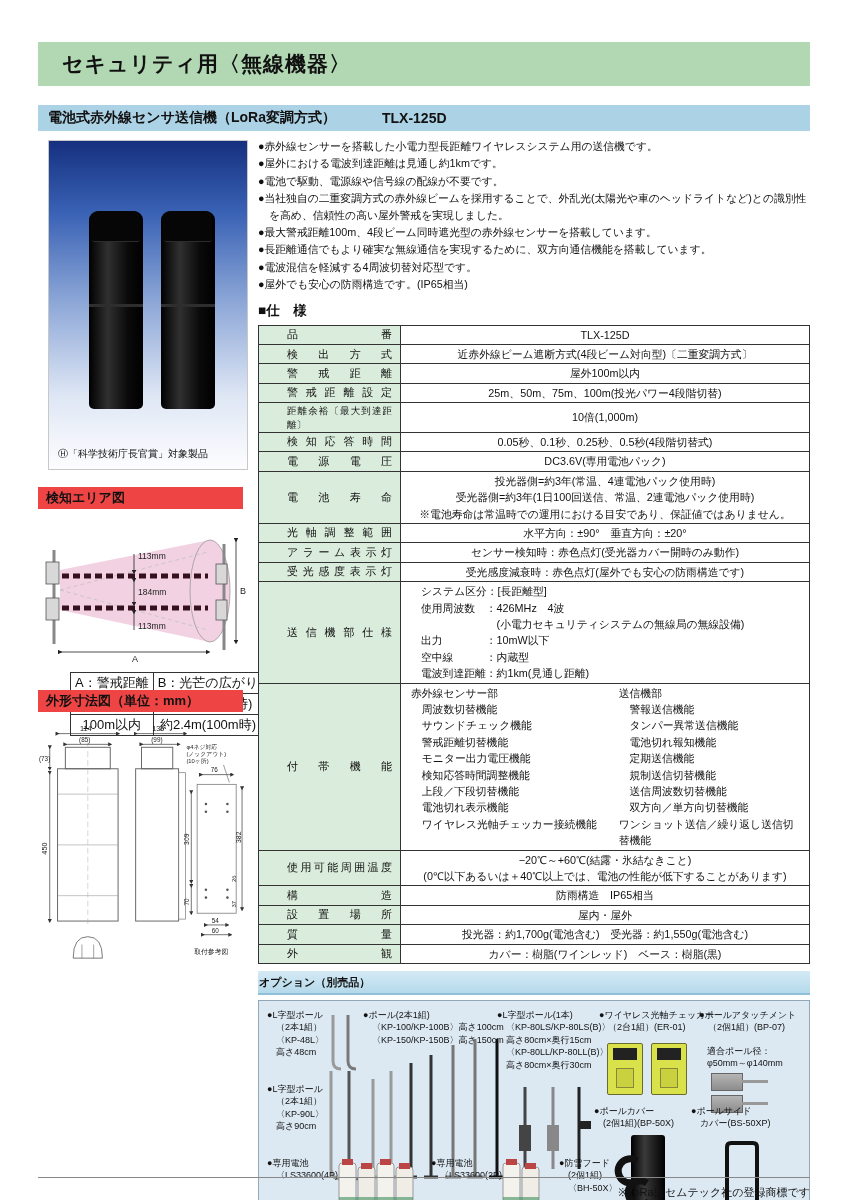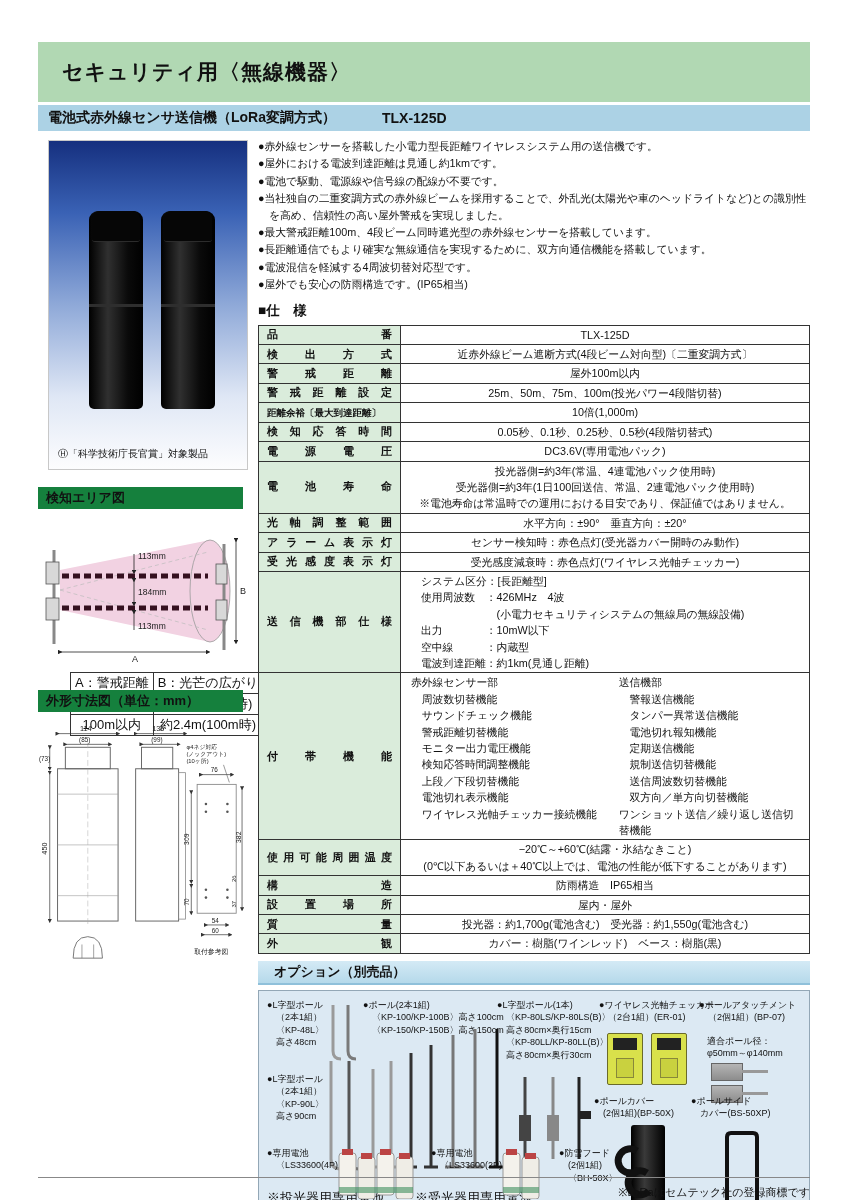--- a/index.html
+++ b/index.html
@@ -1,62 +1,62 @@
 <!DOCTYPE html>
 <html><head>
 <meta charset="utf-8">
 <style>
   html,body{margin:0;padding:0;}
   body{width:848px;height:1200px;background:#ffffff;font-family:"Liberation Sans",sans-serif;color:#111;position:relative;overflow:hidden;}
   .abs{position:absolute;}
 
   
-  .banner{left:38px;top:42px;width:772px;height:60px;background:#b1d8b3;display:flex;align-items:center;padding-left:24px;box-sizing:border-box;font-size:21px;font-weight:bold;letter-spacing:1px;}
+  .banner{left:38px;top:42px;width:772px;height:44px;background:#b1d8b3;display:flex;align-items:center;padding-left:24px;box-sizing:border-box;font-size:21px;font-weight:bold;letter-spacing:1px;}
 
   
   .prodbar{left:38px;top:105px;width:772px;height:26px;background:#acd2e5;display:flex;align-items:center;padding-left:10px;box-sizing:border-box;font-size:14px;font-weight:bold;}
   .prodbar .model{margin-left:46px;}
 
   
   .photo{left:48px;top:140px;width:200px;height:330px;border:1px solid #c8c8c8;box-sizing:border-box;background:linear-gradient(180deg,#16307f 0%,#3a62b5 22%,#8fa9d8 50%,#dfe7f5 78%,#fdfdfe 100%);overflow:hidden;}
   .cyl{position:absolute;bottom:60px;width:54px;height:198px;background:linear-gradient(90deg,#000 0%,#303030 35%,#0a0a0a 72%,#000 100%);border-radius:9px 9px 5px 5px;}
   .cyl::before{content:"";position:absolute;top:0;left:3px;right:3px;height:30px;background:#060606;border-radius:7px 7px 3px 3px;border-bottom:1px solid #2c2c2c;}
   .cyl::after{content:"";position:absolute;top:47%;left:0;right:0;height:3px;background:#2e2e2e;}
   .cyl.c1{left:40px;}
   .cyl.c2{left:112px;}
   .photo-cap{position:absolute;left:9px;bottom:8px;font-size:10px;color:#111;}
 
-  .secbar{width:205px;height:22px;background:#15803d;display:flex;align-items:center;padding-left:8px;box-sizing:border-box;font-size:13px;font-weight:bold;}
+  .secbar{width:205px;height:22px;background:#ef4444;display:flex;align-items:center;padding-left:8px;box-sizing:border-box;font-size:13px;font-weight:bold;}
   .secbar.det{left:38px;top:487px;}
   .secbar.dim{left:38px;top:690px;}
 
   .detwrap{left:38px;top:514px;width:210px;}
   .dettable{border-collapse:collapse;margin:4px 0 0 32px;}
   .dettable td{border:1px solid #333;font-size:13px;padding:1px 4px;text-align:center;white-space:nowrap;}
 
   .dimwrap{left:38px;top:718px;width:210px;}
   svg text{font-family:"Liberation Sans",sans-serif;fill:#222;}
 
   
   .rcol{left:258px;top:138px;width:552px;}
   .feat{font-size:10.8px;line-height:1.52;margin-bottom:1px;padding-left:11px;text-indent:-11px;white-space:pre-line;}
   .spec-head{font-size:13.5px;font-weight:bold;margin:9px 0 5px 0;}
 
   .spec{border-top:1px solid #333;}
   .srow{display:flex;border-bottom:1px solid #333;border-left:1px solid #333;border-right:1px solid #333;}
   .slabel{width:142px;background:#daecdb;border-right:1px solid #333;padding:1px 8px;box-sizing:border-box;display:flex;flex-direction:column;justify-content:center;}
-  .slabel span{display:block;font-size:11px;font-weight:bold;text-align:justify;text-align-last:justify;line-height:1.4;}
+  .slabel span{display:block;font-size:11px;font-weight:normal;text-align:justify;text-align-last:justify;line-height:1.4;margin-left:20px;}
   .sval{flex:1;padding:1px 6px;box-sizing:border-box;display:flex;flex-direction:column;justify-content:center;font-size:10.8px;line-height:1.52;text-align:center;white-space:pre-line;min-height:17px;}
   .sval.left{text-align:left;padding-left:20px;}
   .sval.cols{flex-direction:row;text-align:left;padding-left:10px;}
   .sval.cols .c{white-space:pre-line;}
   .sval.cols .c.l{width:53%;}
   .sval.cols .c.r{width:47%;}
 
-  .optbar{margin-top:7px;width:552px;height:24px;background:linear-gradient(180deg,#d4eaf5,#b5d9ea);border-bottom:2px solid #8fc0da;display:flex;align-items:center;padding-left:16px;box-sizing:border-box;font-size:13px;font-weight:bold;}
+  .optbar{margin-top:7px;width:552px;height:24px;background:linear-gradient(180deg,#d4eaf5,#b5d9ea);border-bottom:2px solid #8fc0da;display:flex;align-items:center;padding-left:1px;box-sizing:border-box;font-size:11px;font-weight:bold;}
   .optbox{margin-top:5px;width:552px;height:232px;background:#dce9f3;border:1px solid #93a7b6;box-sizing:border-box;position:relative;font-size:9px;}
   .opt{position:absolute;white-space:pre-line;line-height:1.38;}
   .optnote{position:absolute;font-size:13px;white-space:pre-line;}
 
   .checker{position:absolute;width:34px;height:50px;background:#d9e14b;border:1px solid #6a6a2a;border-radius:2px;}
   .checker::before{content:"";position:absolute;top:4px;left:5px;right:5px;height:12px;background:#222;}
   .checker::after{content:"";position:absolute;bottom:6px;left:8px;right:8px;height:18px;background:#c9d13f;border:1px solid #88883a;}
   .attach{position:absolute;width:30px;height:16px;background:linear-gradient(180deg,#b5b5b5,#8d8d8d);border:1px solid #666;}
   .attach::after{content:"";position:absolute;left:100%;top:6px;width:26px;height:3px;background:#999;}
   .polecover{position:absolute;width:34px;height:78px;background:linear-gradient(90deg,#000,#3a3a3a 40%,#000);border-radius:3px;}
@@ -273,21 +273,21 @@
     <div class="srow">
         <div class="slabel">
           <span>アラーム表示灯</span>
         </div>
         <div class="sval">センサー検知時：赤色点灯(受光器カバー開時のみ動作)</div>
       </div>
     <div class="srow">
         <div class="slabel">
           <span>受光感度表示灯</span>
         </div>
-        <div class="sval">受光感度減衰時：赤色点灯(ワイヤレス光軸チェッカー)</div>
+        <div class="sval">受光感度減衰時：赤色点灯(屋外でも安心の防雨構造です)</div>
       </div>
     <div class="srow">
         <div class="slabel">
           <span>送信機部仕様</span>
         </div>
         <div class="sval left">システム区分：[長距離型]
 使用周波数　：426MHz　4波
 　　　　　　　(小電力セキュリティシステムの無線局の無線設備)
 出力　　　　：10mW以下
 空中線　　　：内蔵型

